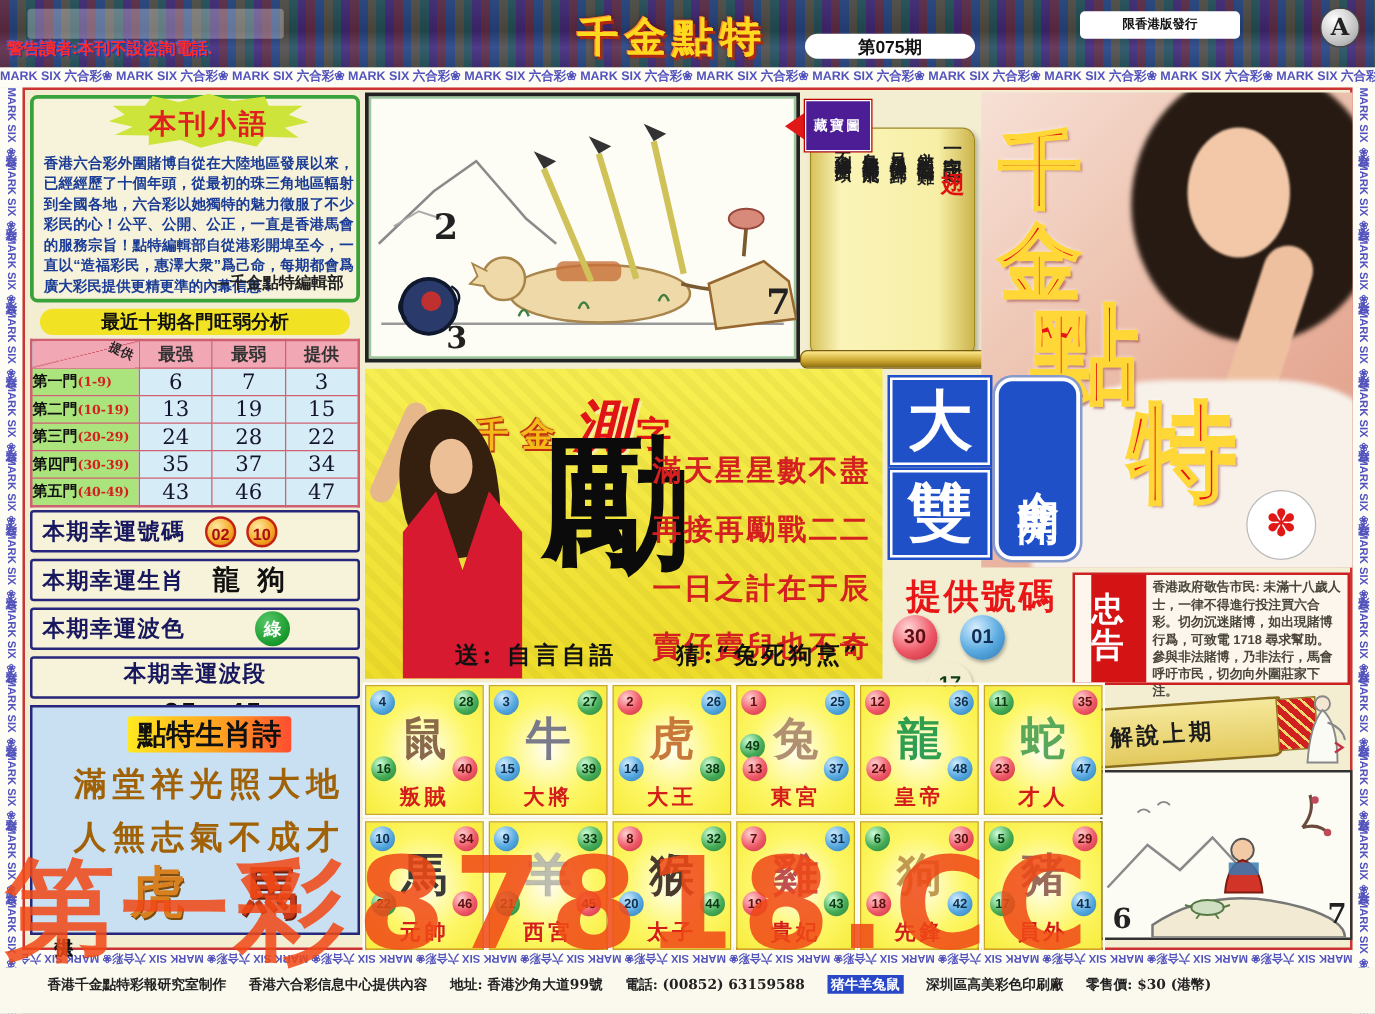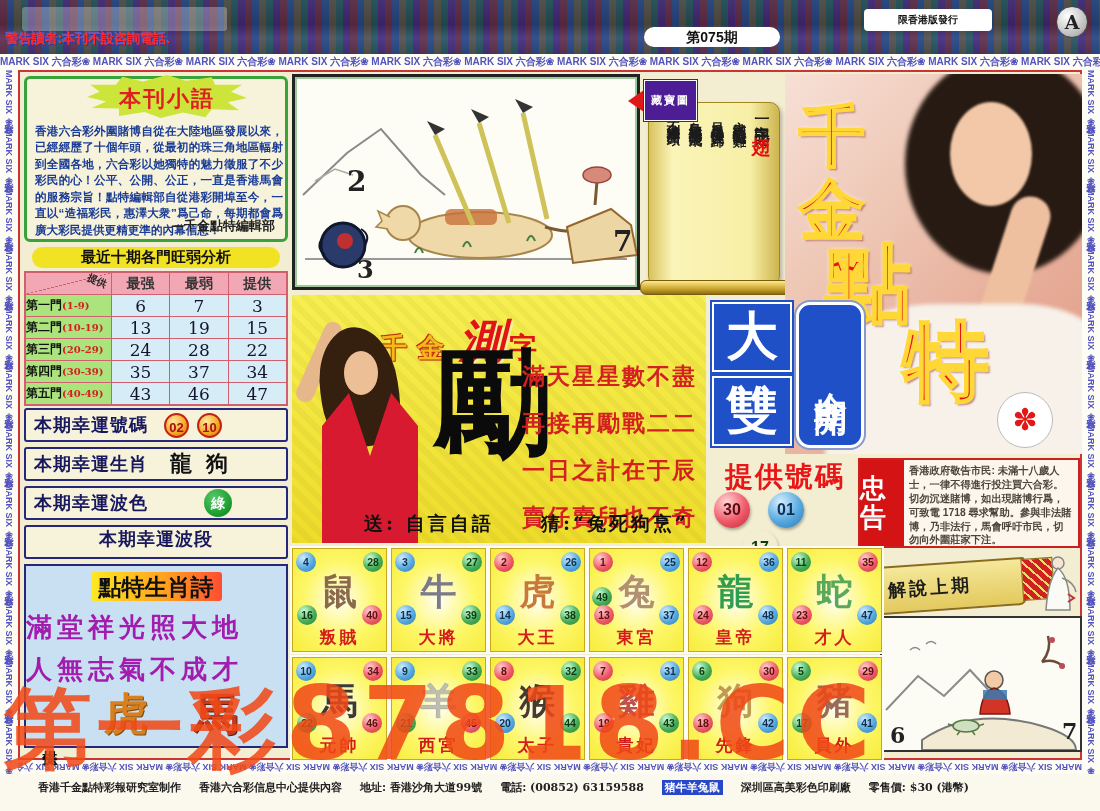--- a/index.html
+++ b/index.html
@@ -61,25 +61,25 @@
   .lucky-label{font-size:18px;font-weight:900;color:#18185e;letter-spacing:1px;white-space:nowrap;}
   .orange-ball{display:inline-block;width:25px;height:25px;border-radius:50%;margin-left:8px;
     background:radial-gradient(circle at 35% 30%,#ffe9a0,#f5a623 60%,#d07010);border:2px solid #c42210;
     color:#a80f0f;font-size:13px;font-weight:900;text-align:center;line-height:25px;box-sizing:border-box;}
   .zochar{font-family:"DejaVu Serif",serif;font-size:22px;font-weight:900;color:#111;margin-left:14px;}
   .wave-circle{display:inline-block;width:28px;height:28px;border-radius:50%;background:radial-gradient(circle at 35% 30%,#55c868,#18992b 70%,#0d6e1c);
     color:#fff;font-size:14px;font-weight:bold;text-align:center;line-height:28px;margin-left:48px;}
   .range-val{font-size:21px;font-weight:900;color:#111;margin-left:30px;letter-spacing:2px;}
   
   .poem{position:absolute;left:24px;top:564px;width:264px;height:184px;box-sizing:border-box;
-    background:#c9e0f2;border:2px solid #26267a;}
+    background:#c9e0f2;border:2px solid #26267a;padding-left:23px;}
   .poem-title{text-align:center;margin-top:6px;}
   .poem-title span{font-family:"DejaVu Serif",serif;font-size:23px;font-weight:900;color:#101010;
     background:linear-gradient(90deg,#ffe920,#ff9c20 60%,#ff4d30);padding:1px 8px;border-radius:3px;}
-  .poem-line{font-family:"DejaVu Serif",serif;font-size:26px;font-weight:900;color:#a21caf;
+  .poem-line{text-align:center;font-family:"DejaVu Serif",serif;font-size:26px;font-weight:900;color:#a16207;
     letter-spacing:5px;margin-top:7px;}
   .poem-provide{position:absolute;left:14px;bottom:8px;writing-mode:vertical-rl;font-size:15px;font-weight:900;color:#111;}
   .poem-animal{position:absolute;bottom:2px;font-size:44px;font-family:"DejaVu Serif",serif;font-weight:bold;}
   .an-tiger-big{left:78px;color:#d8801f;text-shadow:1px 1px 0 #7a4a10;}
   .an-horse-big{left:168px;color:#c43a1a;text-shadow:1px 1px 0 #6e1e08;}
   
   .drawing{position:absolute;left:292px;top:74px;width:348px;height:216px;background:#fdfdf6;
     border:3px solid #222;box-shadow:inset 0 0 0 2px #9cc89c;box-sizing:border-box;}
   .pic-num{position:absolute;font-family:"DejaVu Serif",serif;font-weight:bold;color:#222;}
   
@@ -151,21 +151,21 @@
   .lotto-ball{position:absolute;width:36px;height:36px;border-radius:50%;text-align:center;line-height:36px;
     font-size:16px;font-weight:900;box-shadow:1px 2px 3px rgba(0,0,0,.3);}
   .ball-red{background:radial-gradient(circle at 35% 28%,#ffd6d6,#ef5a68 55%,#c22838);color:#5c0c12;}
   .ball-blue{background:radial-gradient(circle at 35% 28%,#d6eeff,#57a9e0 55%,#2d77ac);color:#0e2e55;}
   .ball-green{background:radial-gradient(circle at 35% 28%,#d6ffde,#46ad58 55%,#257a33;);color:#0c3c15;}
   .tb0{left:14px;top:0;} .tb1{left:68px;top:0;} .tb2{left:42px;top:38px;}
   
   .notice{position:absolute;left:858px;top:458px;width:222px;height:90px;box-sizing:border-box;background:#fdf6ec;
     border:2px solid #cc2020;display:flex;}
   .notice-title{width:44px;background:#d41414;color:#fff;font-family:"DejaVu Serif",serif;font-size:26px;font-weight:900;
-    display:flex;flex-direction:column;align-items:flex-end;justify-content:center;line-height:1.1;}
+    display:flex;flex-direction:column;align-items:flex-end;justify-content:center;line-height:1.1;margin-left:13px;}
   .notice-body{flex:1;font-size:10.3px;color:#4a463c;padding:4px 5px;line-height:1.35;font-weight:bold;}
   
   .last-banner{position:absolute;left:876px;top:556px;width:206px;height:56px;}
   .lb-parch{position:absolute;left:0;top:6px;width:146px;height:44px;background:linear-gradient(180deg,#f5e89a,#e3c95e);
     border:2px solid #8a6d1a;border-radius:6px 2px 8px 4px;transform:rotate(-4deg);}
   .lb-red{position:absolute;right:-30px;top:0;width:30px;height:40px;
     background:repeating-linear-gradient(45deg,#d02020 0 5px,#f0d870 5px 7px);border:1px solid #8a6d1a;}
   .lb-text{position:absolute;left:10px;top:10px;font-family:"DejaVu Serif",serif;font-size:18px;font-weight:900;color:#1c1c1c;letter-spacing:3px;}
   .sage{position:absolute;left:156px;top:-2px;width:50px;height:60px;}
   .illus{position:absolute;left:880px;top:616px;width:202px;height:136px;background:#fcfcf4;border:2px solid #333;box-sizing:border-box;}
@@ -200,20 +200,21 @@
   .f-badge{background:#2848c8;color:#fff;padding:0 3px;}
 </style>
 </head>
 <body>
 
 <div id="canvas">
 
   <div class="banner">
     <div class="blur-box"></div>
     <div class="warn-top">警告讀者:本刊不設咨詢電話.</div>
+    <div class="banner-title">千金點特</div>
     <div class="pill issue-pill">第075期</div>
     <div class="pill edition-pill">限香港版發行</div>
     <div class="corner-a">A</div>
   </div>
 
   <div class="ms-strip ms-top">MARK SIX 六合彩❀ MARK SIX 六合彩❀ MARK SIX 六合彩❀ MARK SIX 六合彩❀ MARK SIX 六合彩❀ MARK SIX 六合彩❀ MARK SIX 六合彩❀ MARK SIX 六合彩❀ MARK SIX 六合彩❀ MARK SIX 六合彩❀ MARK SIX 六合彩❀ MARK SIX 六合彩❀ MARK SIX 六合彩❀ MARK SIX 六合彩❀ MARK SIX 六合彩❀ MARK SIX 六合彩❀ MARK SIX 六合彩❀ MARK SIX 六合彩❀ MARK SIX 六合彩❀ MARK SIX 六合彩❀ MARK SIX 六合彩❀ MARK SIX 六合彩❀ MARK SIX 六合彩❀ MARK SIX 六合彩❀ </div>
   <div class="ms-strip ms-left">MARK SIX 六合彩❀ MARK SIX 六合彩❀ MARK SIX 六合彩❀ MARK SIX 六合彩❀ MARK SIX 六合彩❀ MARK SIX 六合彩❀ MARK SIX 六合彩❀ MARK SIX 六合彩❀ MARK SIX 六合彩❀ MARK SIX 六合彩❀ MARK SIX 六合彩❀ MARK SIX 六合彩❀ MARK SIX 六合彩❀ MARK SIX 六合彩❀ MARK SIX 六合彩❀ MARK SIX 六合彩❀ MARK SIX 六合彩❀ MARK SIX 六合彩❀ </div>
   <div class="ms-strip ms-right">MARK SIX 六合彩❀ MARK SIX 六合彩❀ MARK SIX 六合彩❀ MARK SIX 六合彩❀ MARK SIX 六合彩❀ MARK SIX 六合彩❀ MARK SIX 六合彩❀ MARK SIX 六合彩❀ MARK SIX 六合彩❀ MARK SIX 六合彩❀ MARK SIX 六合彩❀ MARK SIX 六合彩❀ MARK SIX 六合彩❀ MARK SIX 六合彩❀ MARK SIX 六合彩❀ MARK SIX 六合彩❀ MARK SIX 六合彩❀ MARK SIX 六合彩❀ </div>
   <div class="ms-strip ms-bottom">MARK SIX 六合彩❀ MARK SIX 六合彩❀ MARK SIX 六合彩❀ MARK SIX 六合彩❀ MARK SIX 六合彩❀ MARK SIX 六合彩❀ MARK SIX 六合彩❀ MARK SIX 六合彩❀ MARK SIX 六合彩❀ MARK SIX 六合彩❀ MARK SIX 六合彩❀ MARK SIX 六合彩❀ MARK SIX 六合彩❀ MARK SIX 六合彩❀ MARK SIX 六合彩❀ MARK SIX 六合彩❀ MARK SIX 六合彩❀ MARK SIX 六合彩❀ MARK SIX 六合彩❀ MARK SIX 六合彩❀ MARK SIX 六合彩❀ MARK SIX 六合彩❀ MARK SIX 六合彩❀ MARK SIX 六合彩❀ </div>
 

